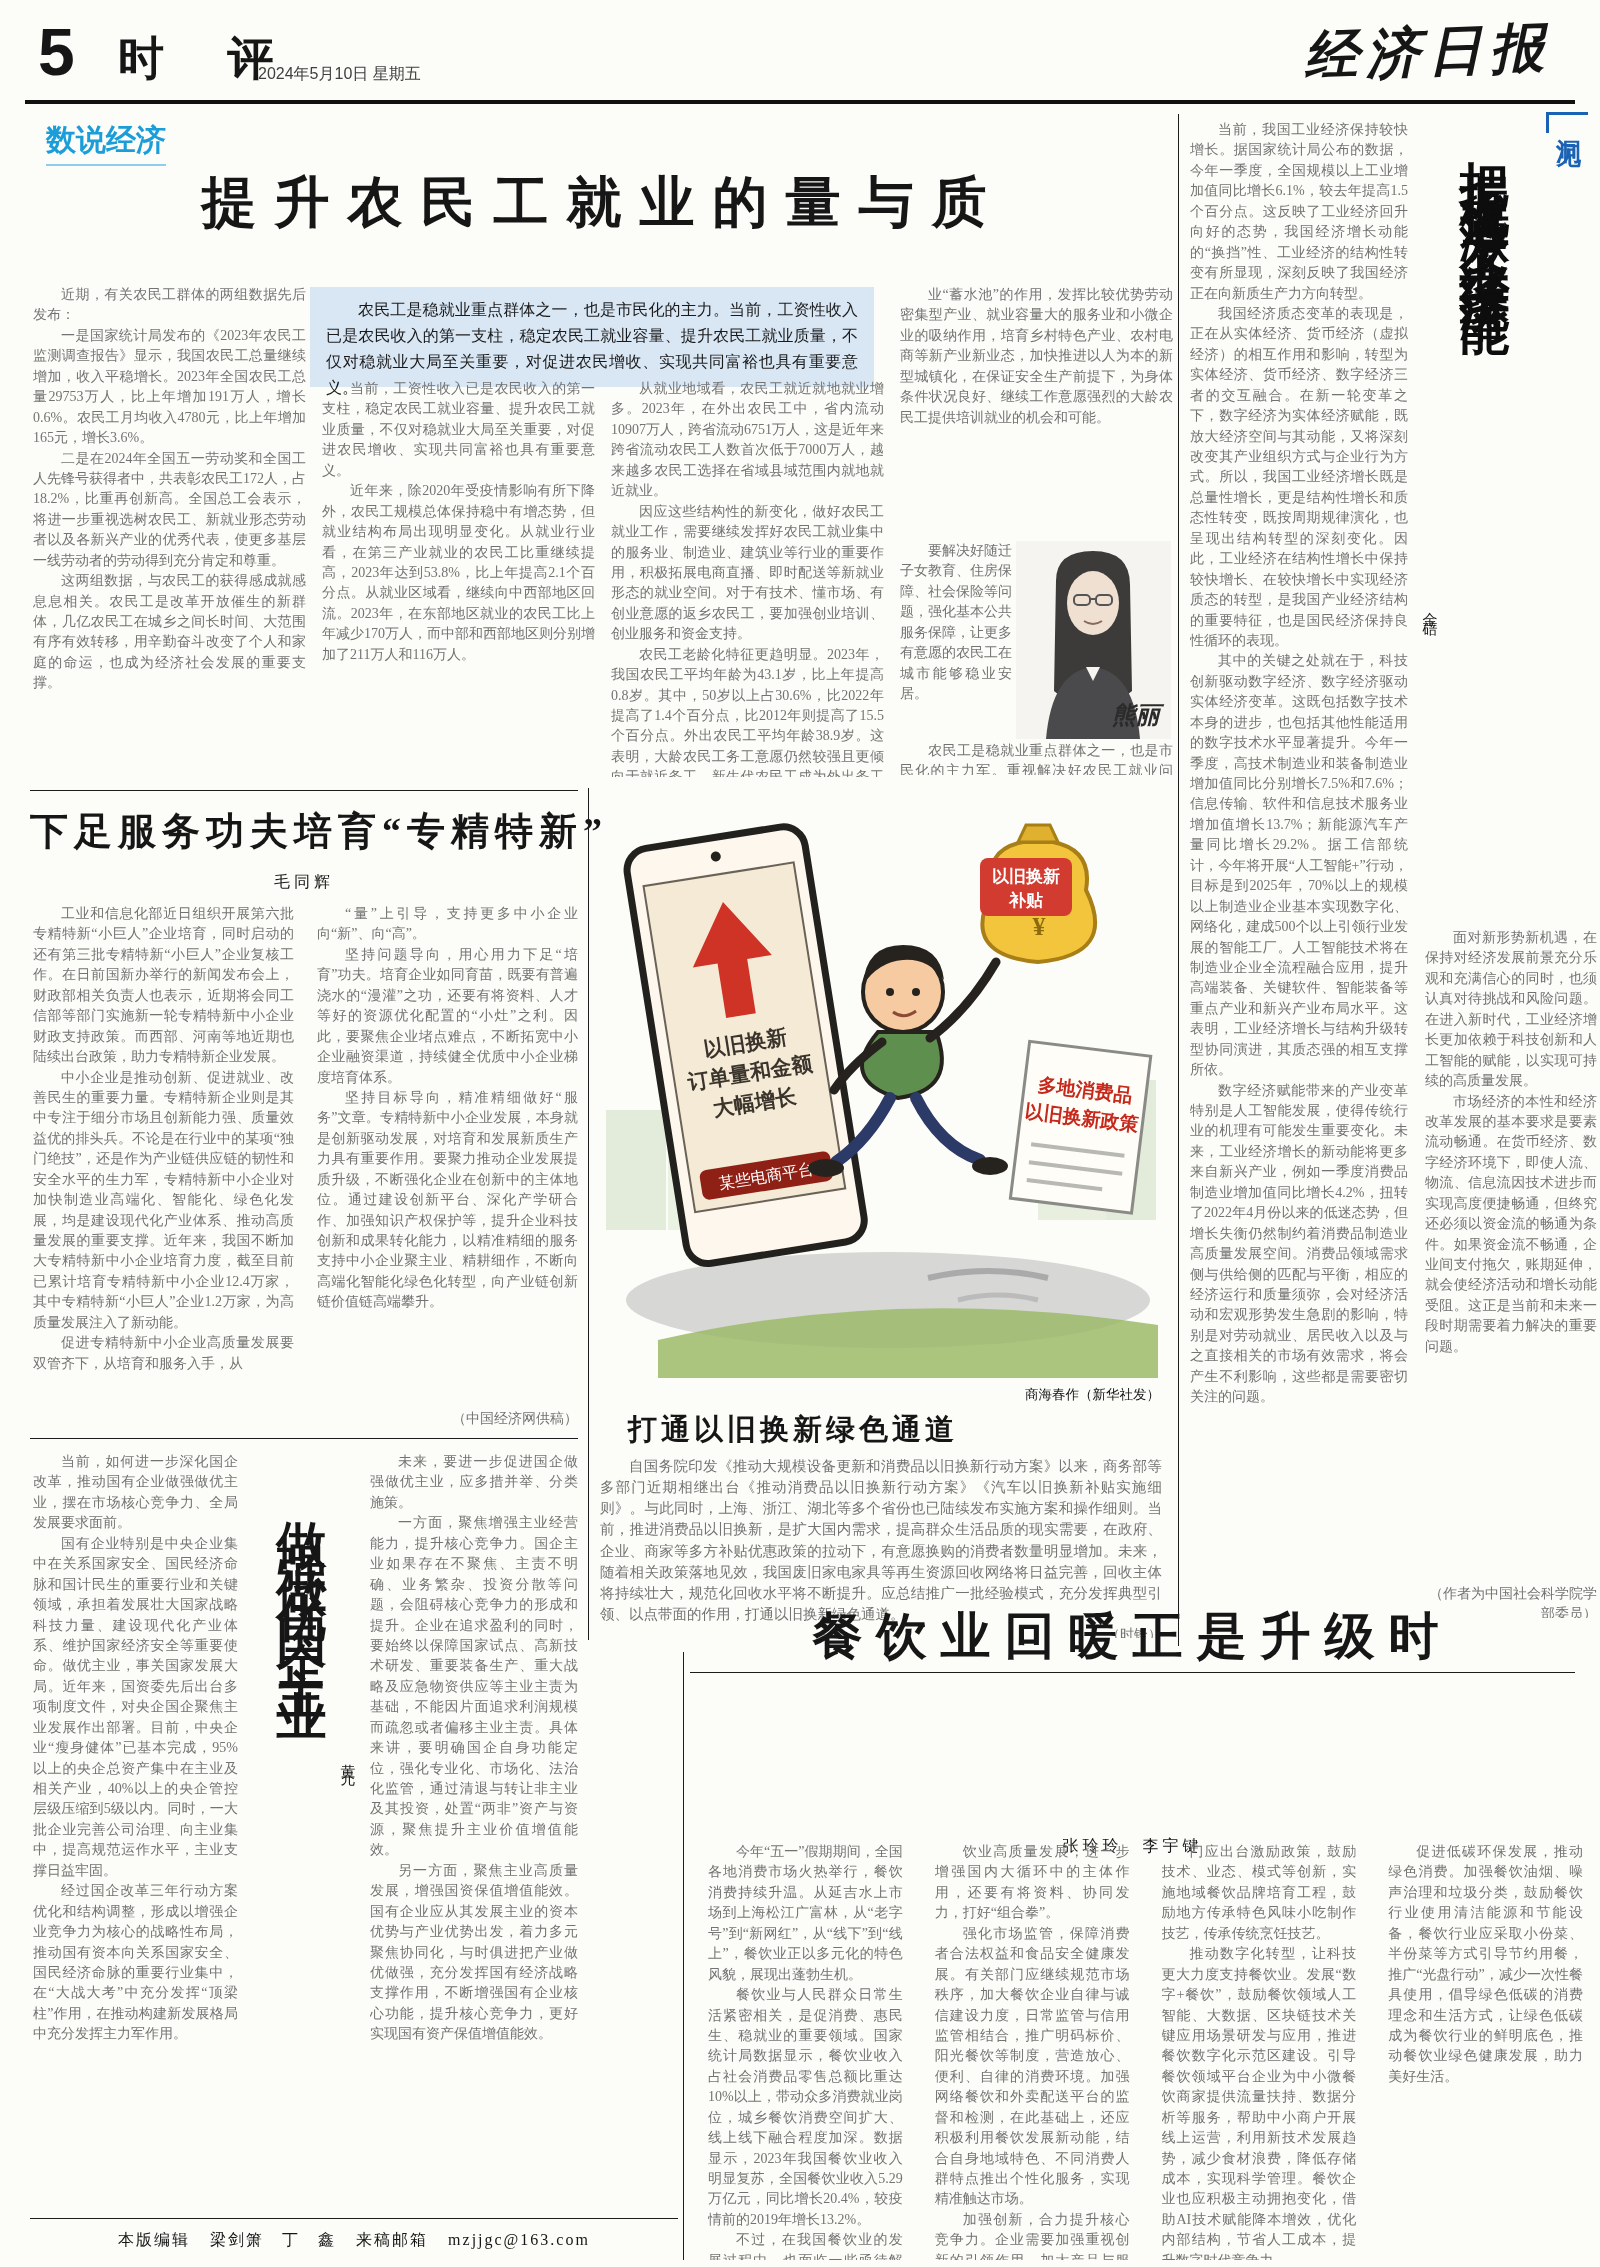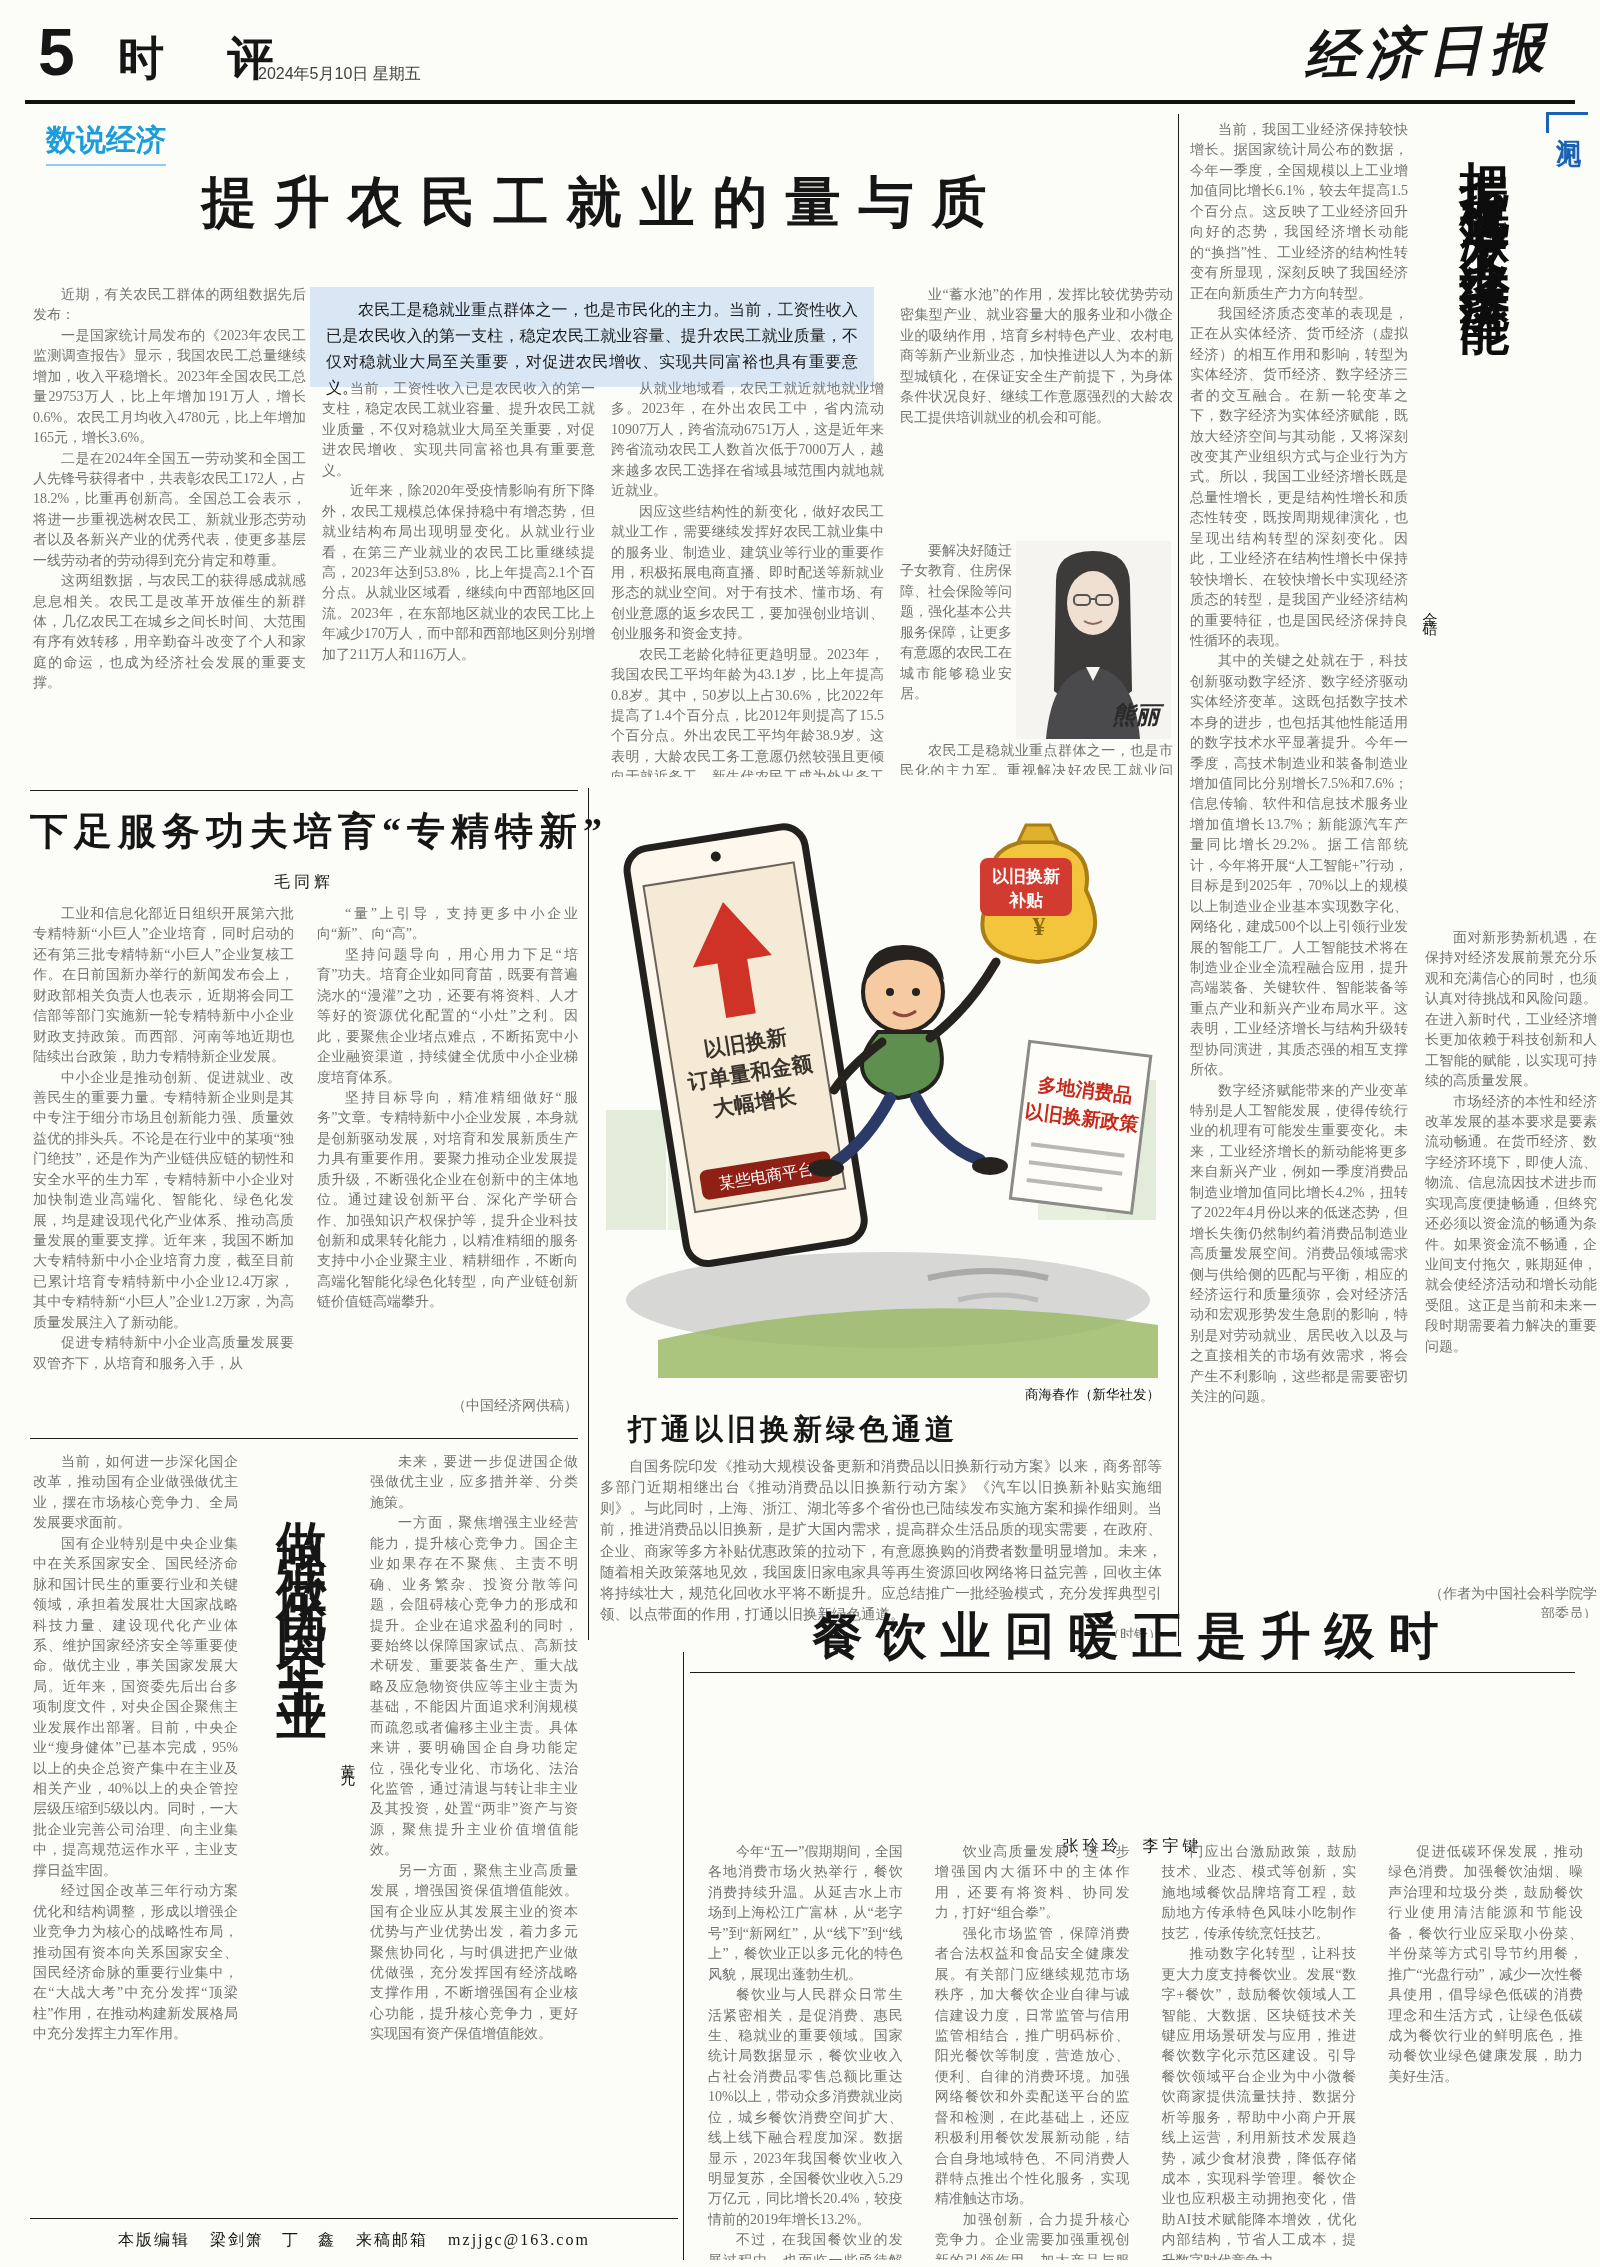--- a/index.html
+++ b/index.html
@@ -118,21 +118,21 @@
       <p>工业和信息化部近日组织开展第六批专精特新“小巨人”企业培育，同时启动的还有第三批专精特新“小巨人”企业复核工作。在日前国新办举行的新闻发布会上，财政部相关负责人也表示，近期将会同工信部等部门实施新一轮专精特新中小企业财政支持政策。而西部、河南等地近期也陆续出台政策，助力专精特新企业发展。</p>
       <p>中小企业是推动创新、促进就业、改善民生的重要力量。专精特新企业则是其中专注于细分市场且创新能力强、质量效益优的排头兵。不论是在行业中的某项“独门绝技”，还是作为产业链供应链的韧性和安全水平的生力军，专精特新中小企业对加快制造业高端化、智能化、绿色化发展，均是建设现代化产业体系、推动高质量发展的重要支撑。近年来，我国不断加大专精特新中小企业培育力度，截至目前已累计培育专精特新中小企业12.4万家，其中专精特新“小巨人”企业1.2万家，为高质量发展注入了新动能。</p>
       <p>促进专精特新中小企业高质量发展要双管齐下，从培育和服务入手，从</p>
     </div>
   <div style="width:264px;height:522px;overflow:hidden;">
     <div class="body-col" style="height:492px;">
         <p>“量”上引导，支持更多中小企业向“新”、向“高”。</p>
         <p>坚持问题导向，用心用力下足“培育”功夫。培育企业如同育苗，既要有普遍浇水的“漫灌”之功，还要有将资料、人才等好的资源优化配置的“小灶”之利。因此，要聚焦企业堵点难点，不断拓宽中小企业融资渠道，持续健全优质中小企业梯度培育体系。</p>
         <p>坚持目标导向，精准精细做好“服务”文章。专精特新中小企业发展，本身就是创新驱动发展，对培育和发展新质生产力具有重要作用。要聚力推动企业发展提质升级，不断强化企业在创新中的主体地位。通过建设创新平台、深化产学研合作、加强知识产权保护等，提升企业科技创新和成果转化能力，以精准精细的服务支持中小企业聚主业、精耕细作，不断向高端化智能化绿色化转型，向产业链创新链价值链高端攀升。</p>
       </div>
-    <div class="body-col sig-right" style="height:24px;">（中国经济网供稿）</div>
+    <div class="body-col sig-right" style="height:24px;margin-top:13px;">（中国经济网供稿）</div>
   </div>
 </div>
 
 <div class="rule-h" style="left:30px;top:1438px;width:548px;"></div>
 <div class="abs cols" style="left:33px;top:1452px;width:545px;height:756px;gap:12px;">
   <div class="body-col" style="width:205px;height:756px;">
       <p>当前，如何进一步深化国企改革，推动国有企业做强做优主业，摆在市场核心竞争力、全局发展要求面前。</p>
       <p>国有企业特别是中央企业集中在关系国家安全、国民经济命脉和国计民生的重要行业和关键领域，承担着发展壮大国家战略科技力量、建设现代化产业体系、维护国家经济安全等重要使命。做优主业，事关国家发展大局。近年来，国资委先后出台多项制度文件，对央企国企聚焦主业发展作出部署。目前，中央企业“瘦身健体”已基本完成，95%以上的央企总资产集中在主业及相关产业，40%以上的央企管控层级压缩到5级以内。同时，一大批企业完善公司治理、向主业集中，提高规范运作水平，主业支撑日益牢固。</p>
       <p>经过国企改革三年行动方案优化和结构调整，形成以增强企业竞争力为核心的战略性布局，推动国有资本向关系国家安全、国民经济命脉的重要行业集中，在“大战大考”中充分发挥“顶梁柱”作用，在推动构建新发展格局中充分发挥主力军作用。</p>
     </div>

